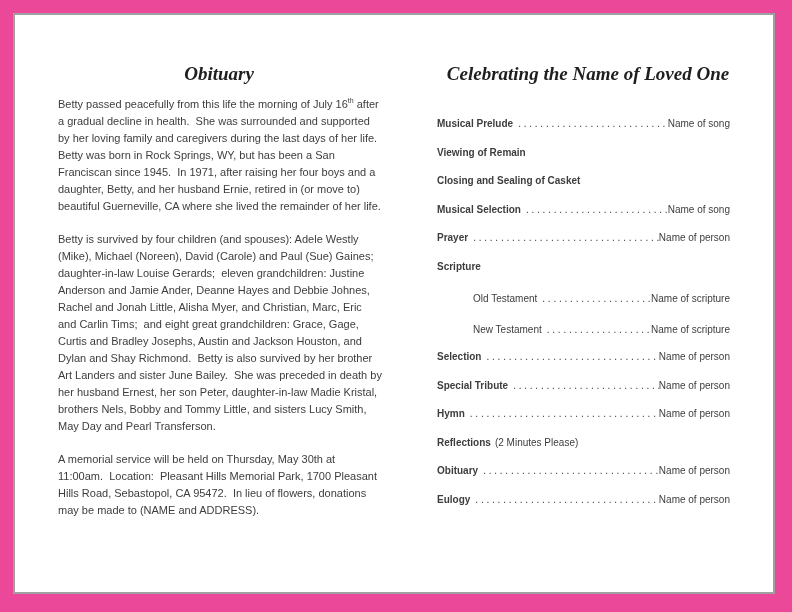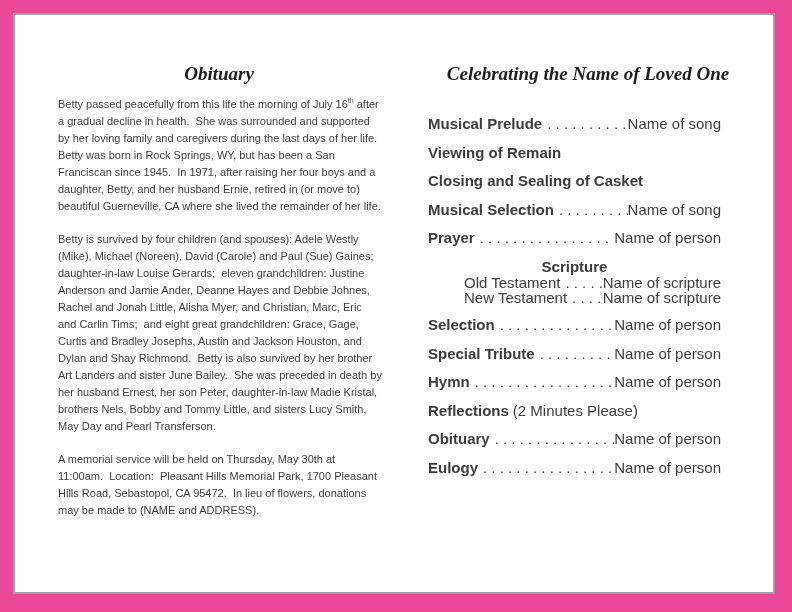--- a/index.html
+++ b/index.html
@@ -48,46 +48,47 @@
     white-space: pre-wrap;
   }
   .left-body sup {
     font-size: 7px;
     line-height: 0;
     vertical-align: super;
   }
 
   .service-list {
     position: absolute;
-    left: 428px;
+    left: 437px;
     top: 116px;
     width: 293px;
-    font-size: 15px;
+    font-size: 10px;
   }
   .row {
     display: flex;
     align-items: baseline;
     line-height: 16px;
     margin-bottom: 12.5px;
   }
   .row .lbl   { font-weight: bold; white-space: nowrap; }
   .row .note  { white-space: nowrap; padding-left: 4px; }
   .row .dots  {
     flex: 1;
     overflow: hidden;
     white-space: nowrap;
     padding: 0 5px;
     color: #3d3d3d;
   }
   .row .val { white-space: nowrap; }
-  .row.group-head { margin-bottom: 0; justify-content: center; }
+  .row.group-head { margin-bottom: 0; }
   .row.sub {
     margin-left: 36px;
     margin-bottom: 0;
     line-height: 15px;
+    margin-top: 16px;
   }
   .row.sub .lbl { font-weight: normal; }
   .row.sub.last { margin-bottom: 12.5px; }
 </style>
 </head>
 <body>
 
 <div class="canvas">
   <div class="sheet"></div>
 

